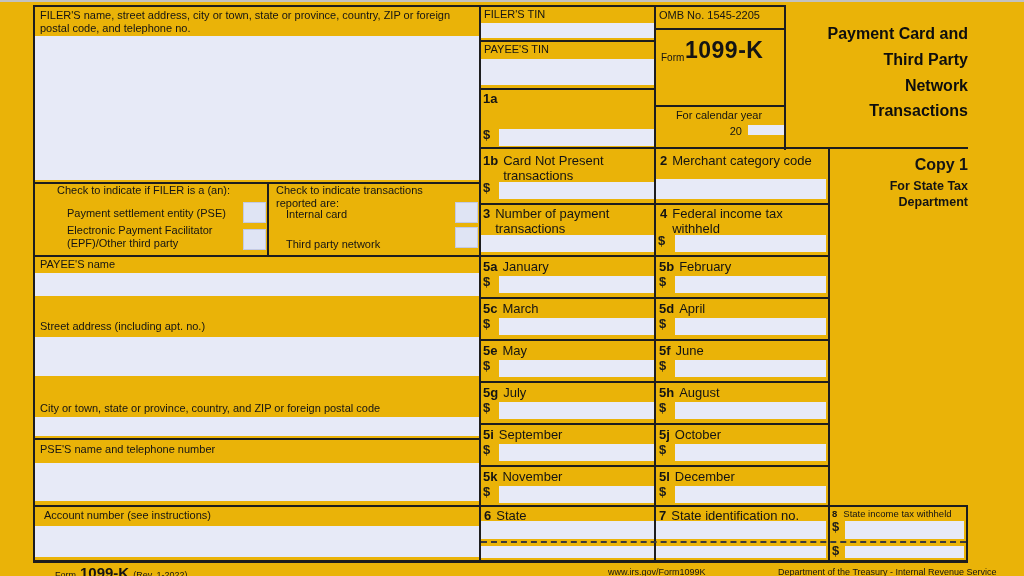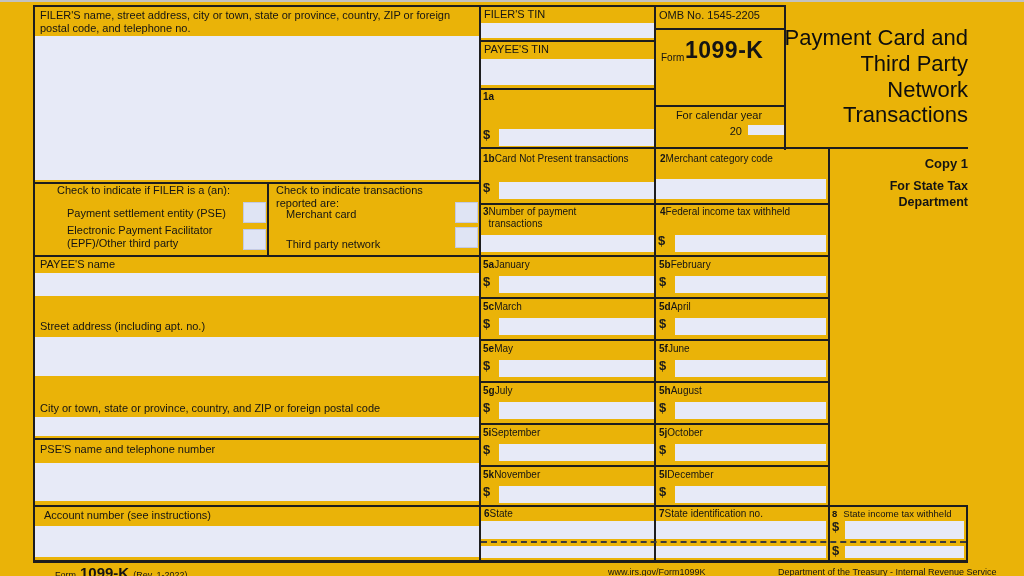--- a/index.html
+++ b/index.html
@@ -2,26 +2,26 @@
 <html><head>
 <meta charset="utf-8">
 <style>
   html,body{margin:0;padding:0;background:#fff;}
   #page{position:relative;width:1024px;height:576px;background:#eab308;overflow:hidden;
         font-family:"Liberation Sans","DejaVu Sans",sans-serif;color:#141414;}
   .line{position:absolute;background:#1d1d1e;}
   .dash{position:absolute;border-top:2px dashed #3a3a3a;background:none;}
   .fill{position:absolute;background:#e7eaf7;}
   .lbl{position:absolute;font-size:11px;line-height:1.22;color:#141414;}
-  .boxlbl{position:absolute;display:flex;font-size:10px;line-height:1.18;color:#141414;}
+  .boxlbl{position:absolute;display:flex;gap:5px;font-size:13px;line-height:1.18;color:#141414;}
   .num{font-weight:bold;flex:none;}
   .dollar{position:absolute;font-size:13px;font-weight:600;color:#1c1c1c;}
   .cb{position:absolute;width:21px;height:19px;background:#dfe4f4;border:1px solid #c4cae4;}
-  .title-line{position:absolute;width:268px;left:700px;text-align:right;font-size:22px;font-weight:normal;color:#0e0e0e;}
-  .copy-title{position:absolute;left:790px;width:178px;text-align:right;font-size:13px;font-weight:bold;}
+  .title-line{position:absolute;width:268px;left:700px;text-align:right;font-size:16px;font-weight:bold;color:#0e0e0e;}
+  .copy-title{position:absolute;left:790px;width:178px;text-align:right;font-size:16px;font-weight:bold;}
   .copy-sub{position:absolute;left:790px;width:178px;text-align:right;font-size:12.5px;font-weight:bold;line-height:16.5px;}
   .small{font-size:9px;}
   .topstrip{position:absolute;left:0;top:0;width:1024px;height:2px;background:#c2c2c2;}
 </style>
 </head>
 <body>
 
 <div id="page">
   <div class="topstrip"></div>
 
@@ -107,21 +107,21 @@
   <div class="copy-sub" style="top:178px">For State Tax</div>
   <div class="copy-sub" style="top:194px">Department</div>
 
   <div class="lbl" style="left:57px;top:184px;width:210px">Check to indicate if FILER is a (an):</div>
   <div class="lbl" style="left:67px;top:207px;width:196px">Payment settlement entity (PSE)</div>
   <div class="cb" style="left:243px;top:202px"></div>
   <div class="lbl" style="left:67px;top:224px;width:165px">Electronic Payment Facilitator (EPF)/Other third party</div>
   <div class="cb" style="left:243px;top:229px"></div>
 
   <div class="lbl" style="left:276px;top:184px;width:162px">Check to indicate transactions reported are:</div>
-  <div class="lbl" style="left:286px;top:208px;width:150px">Merchant card</div>
+  <div class="lbl" style="left:286px;top:208px;width:150px">Internal card</div>
   <div class="cb" style="left:455px;top:202px"></div>
   <div class="lbl" style="left:286px;top:238px;width:150px">Third party network</div>
   <div class="cb" style="left:455px;top:227px"></div>
 
   <div class="boxlbl" style="left:483px;top:91px;width:165px">
     <span class="num">1a</span>
   </div>
   <div class="dollar" style="left:483px;top:127px">$</div>
 
   <div class="boxlbl" style="left:483px;top:153px;width:150px">

